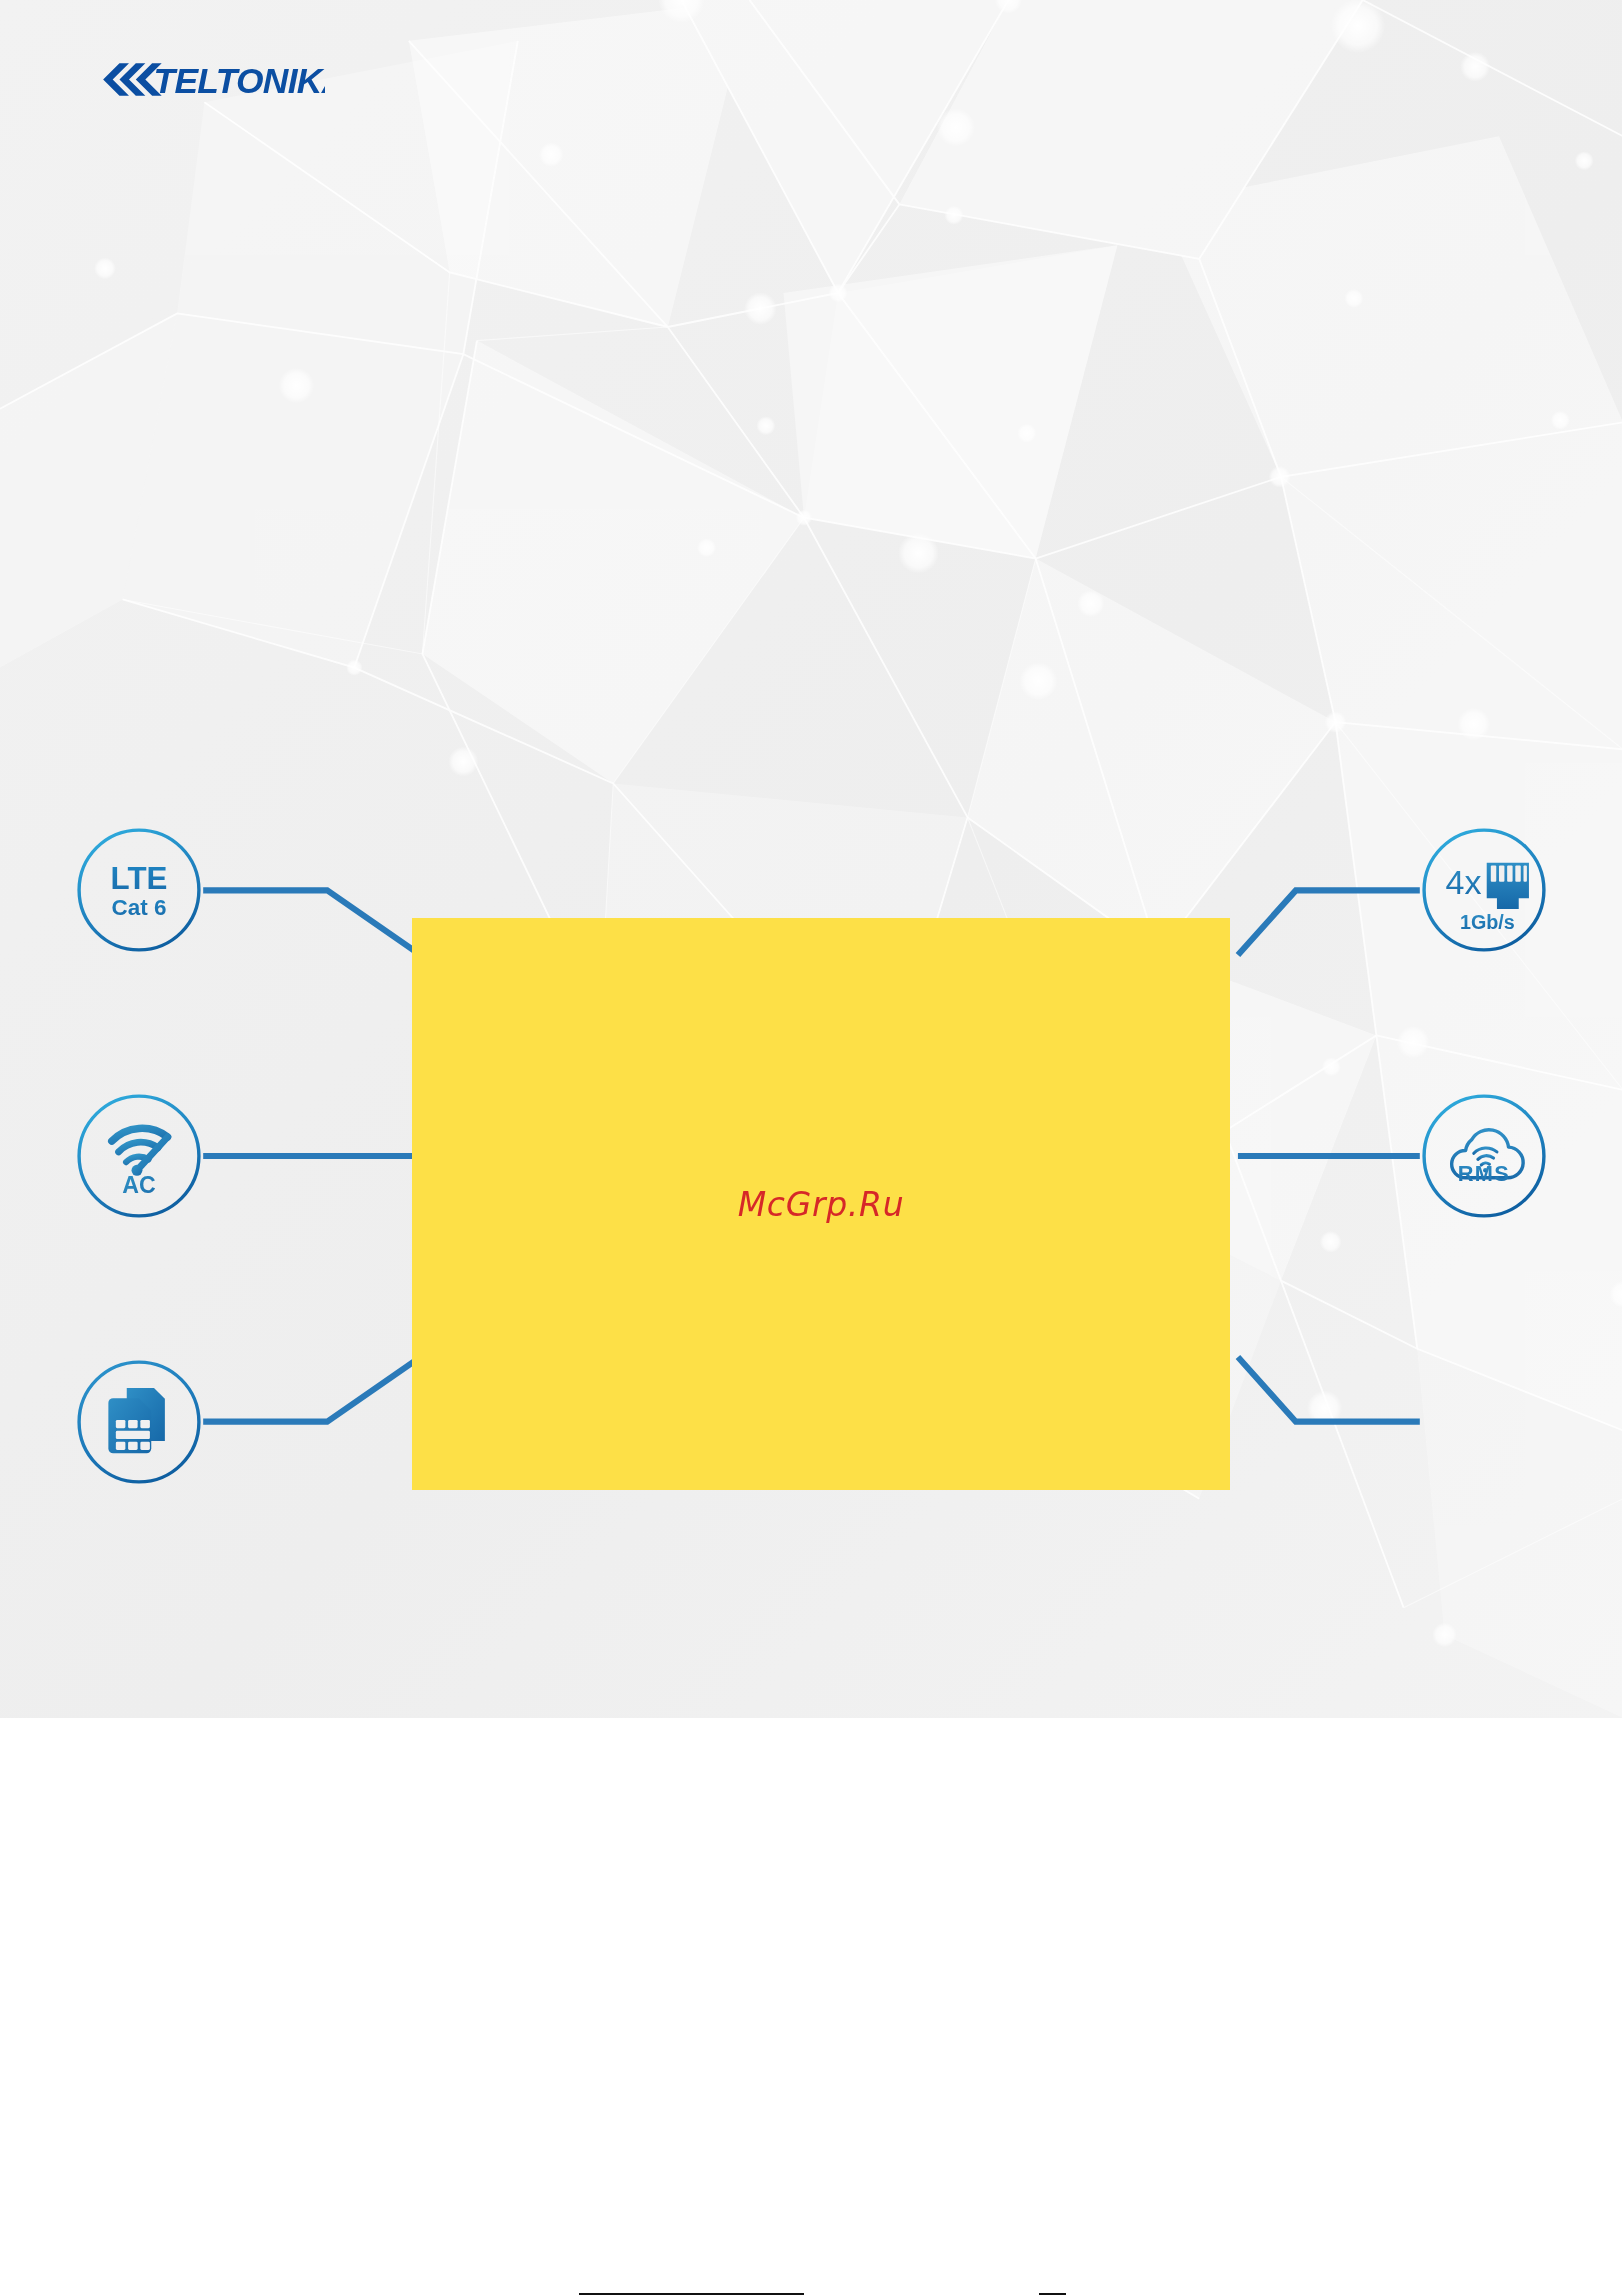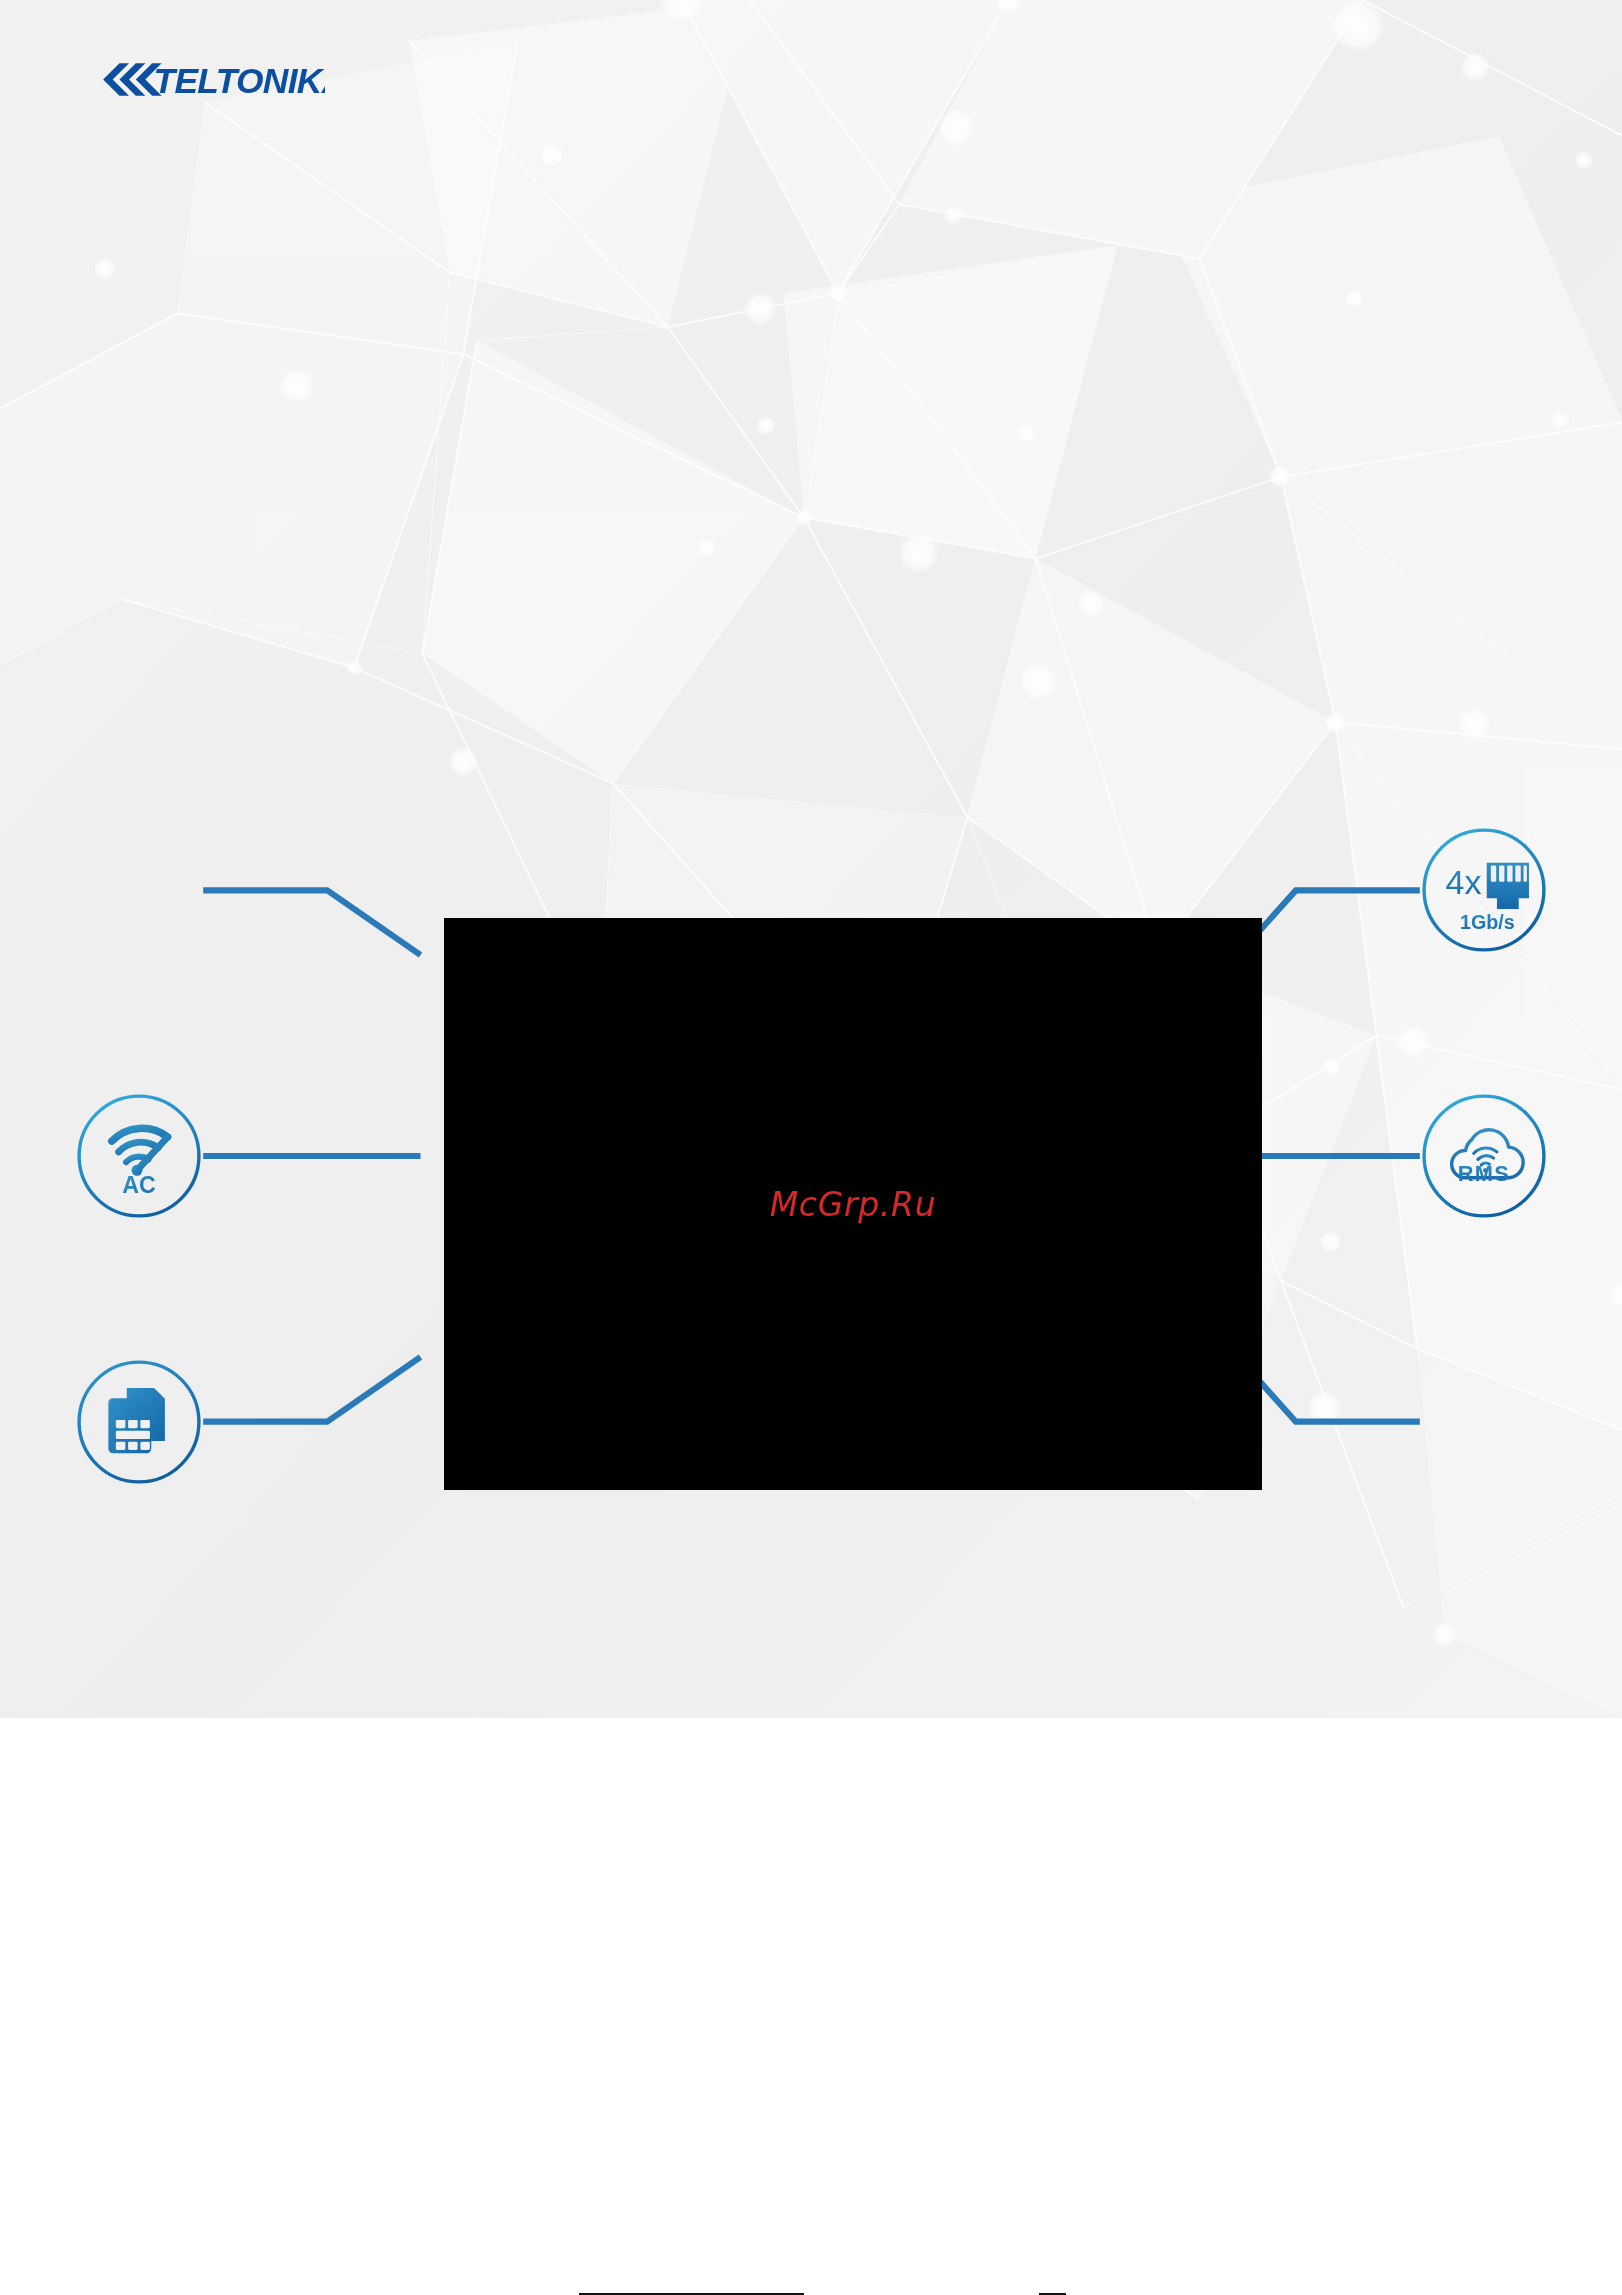--- a/index.html
+++ b/index.html
@@ -38,25 +38,25 @@
     position: absolute;
     left: 80px;
     top: 55px;
     width: 245px;
     height: 49px;
   }
 
   
   #device-card {
     position: absolute;
-    left: 444px;
+    left: 412px;
     top: 918px;
     width: 818px;
     height: 572px;
-    background: #000000;
+    background: #fde047;
   }
   #watermark {
     position: absolute;
     left: 0;
     top: 0;
     width: 818px;
     height: 572px;
     display: flex;
     align-items: center;
     justify-content: center;
@@ -222,20 +222,38 @@
       <path d="M2084,1697 L1817,1697"></path>
 
       <path d="M2084,2087 L1902,2087 L1817,1992"></path>
     </g>
   </svg>
 
   <div id="device-card">
     <div id="watermark">McGrp.Ru</div>
   </div>
 
+  <div class="feature f-left row-1">
+    <svg viewBox="0 0 188 188" width="128" height="128">
+      <defs>
+        <linearGradient id="ringA" x1="0.25" y1="0" x2="0.75" y2="1">
+          <stop offset="0%" stop-color="#2eaadc"></stop>
+          <stop offset="55%" stop-color="#1e7fbd"></stop>
+          <stop offset="100%" stop-color="#0d5c9e"></stop>
+        </linearGradient>
+        <linearGradient id="txtA" x1="0" y1="0" x2="0" y2="1">
+          <stop offset="0%" stop-color="#1f86c4"></stop>
+          <stop offset="100%" stop-color="#1a6cab"></stop>
+        </linearGradient>
+      </defs>
+      <circle cx="94" cy="94" r="88" fill="none" stroke="url(#ringA)" stroke-width="5"></circle>
+      <text x="94" y="92" text-anchor="middle" font-family="Liberation Sans, sans-serif" font-size="46" font-weight="bold" fill="url(#txtA)">LTE</text>
+      <text x="94" y="130" text-anchor="middle" font-family="Liberation Sans, sans-serif" font-size="33" font-weight="bold" fill="url(#txtA)">Cat 6</text>
+    </svg>
+  </div>
 
   <div class="feature f-left row-2">
     <svg viewBox="0 0 188 188" width="128" height="128">
       <defs>
         <linearGradient id="ringB" x1="0.25" y1="0" x2="0.75" y2="1">
           <stop offset="0%" stop-color="#2eaadc"></stop>
           <stop offset="55%" stop-color="#1e7fbd"></stop>
           <stop offset="100%" stop-color="#0d5c9e"></stop>
         </linearGradient>
         <linearGradient id="wifiG" x1="0" y1="0" x2="1" y2="1">

